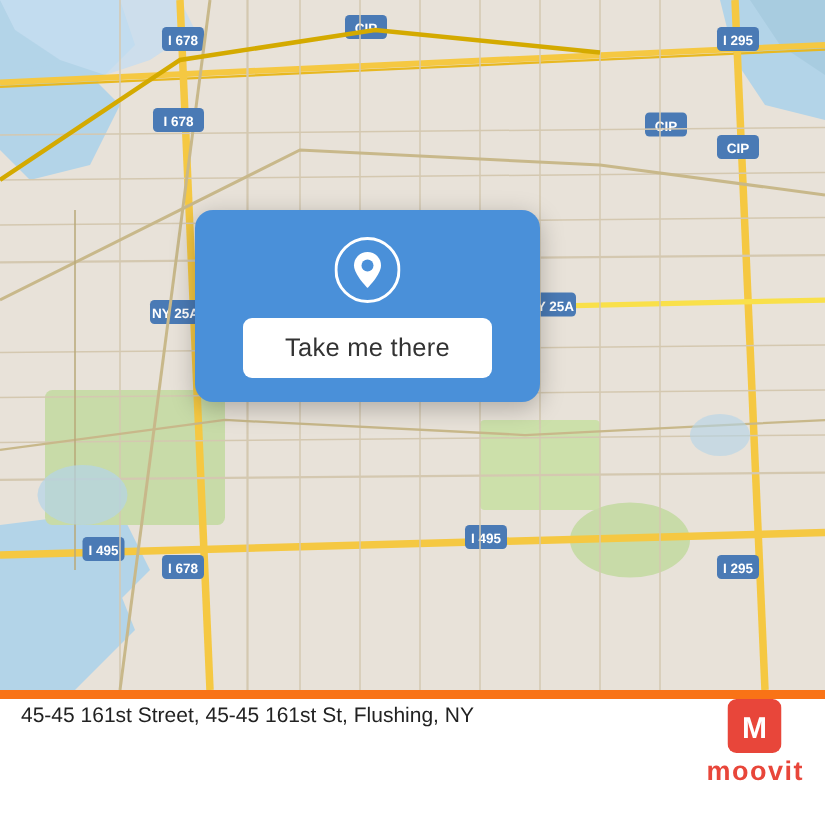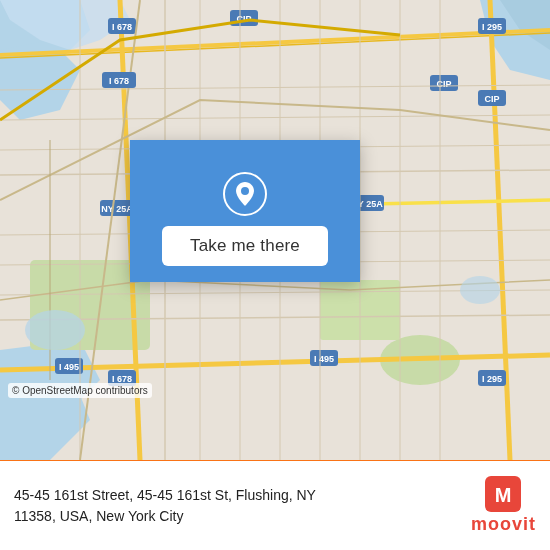--- a/index.html
+++ b/index.html
@@ -27,25 +27,25 @@
       top: 0; left: 0;
     }
 
     
     #button-overlay {
       position: absolute;
       top: 140px;
       left: 130px;
       width: 230px;
       background: #4a90d9;
-      border-radius: 0;
+      border-radius: 12px;
       display: flex;
       flex-direction: column;
       align-items: center;
-      padding: 32px 20px 16px 20px;
+      padding: 18px 20px 16px 20px;
       box-shadow: 0 4px 16px rgba(0,0,0,0.25);
     }
 
     #location-pin {
       width: 44px;
       height: 44px;
       margin-bottom: 10px;
     }
 
     #take-me-there-btn {
@@ -60,23 +60,22 @@
       white-space: nowrap;
       letter-spacing: 0.01em;
     }
 
     
     #info-bar {
       width: 550px;
       height: 90px;
       background: white;
       display: flex;
-      align-items: center;
       padding: 0 14px;
-      border-top: 1px solid #f97316;
+      border-top: 6px solid #f97316;
       position: relative;
     }
 
     #openstreetmap-credit {
       position: absolute;
       bottom: 62px;
       left: 8px;
       font-size: 10px;
       color: #333;
       background: rgba(255,255,255,0.8);
@@ -200,40 +199,36 @@
 
     <rect x="102" y="72" width="34" height="16" rx="3" fill="#4a7ab5"></rect>
     <text x="119" y="84" font-size="9" fill="white" text-anchor="middle" font-weight="bold">I 678</text>
 
     <path d="M50,140 L50,380" stroke="#b8a878" stroke-width="1" fill="none"></path>
 
     <ellipse cx="55" cy="330" rx="30" ry="20" fill="#b3d4e8" opacity="0.7"></ellipse>
     <ellipse cx="480" cy="290" rx="20" ry="14" fill="#b3d4e8" opacity="0.6"></ellipse>
   </svg>
 
-  <div id="openstreetmap-credit">
-    <span>© OpenStreetMap contributors</span>
-  </div>
 
   <div id="button-overlay">
 
     <svg id="location-pin" viewBox="0 0 44 44" xmlns="http://www.w3.org/2000/svg">
       <circle cx="22" cy="22" r="21" fill="#4a90d9" stroke="white" stroke-width="2"></circle>
       <path d="M22 10 C17 10 13 14 13 19 C13 25 22 34 22 34 C22 34 31 25 31 19 C31 14 27 10 22 10 Z" fill="white"></path>
       <circle cx="22" cy="19" r="4" fill="#4a90d9"></circle>
     </svg>
 
     <button id="take-me-there-btn">Take me there</button>
   </div>
 </div>
 
 <div id="info-bar">
   <div id="address-text">
     <span>45-45 161st Street, 45-45 161st St, Flushing, NY</span><br>
-    <span>11358, USA, New York City</span>
   </div>
 
   <div id="moovit-logo">
 
     <svg id="moovit-icon" viewBox="0 0 36 36" xmlns="http://www.w3.org/2000/svg">
       <rect width="36" height="36" rx="6" fill="#e8463a"></rect>
       <text x="18" y="26" font-size="20" fill="white" text-anchor="middle" font-weight="bold" font-family="Arial">M</text>
     </svg>
     <span id="moovit-text" style="font-size:18px; font-weight:bold; color:#e8463a; text-transform:lowercase; letter-spacing:1px;">moovit</span>
   </div>

